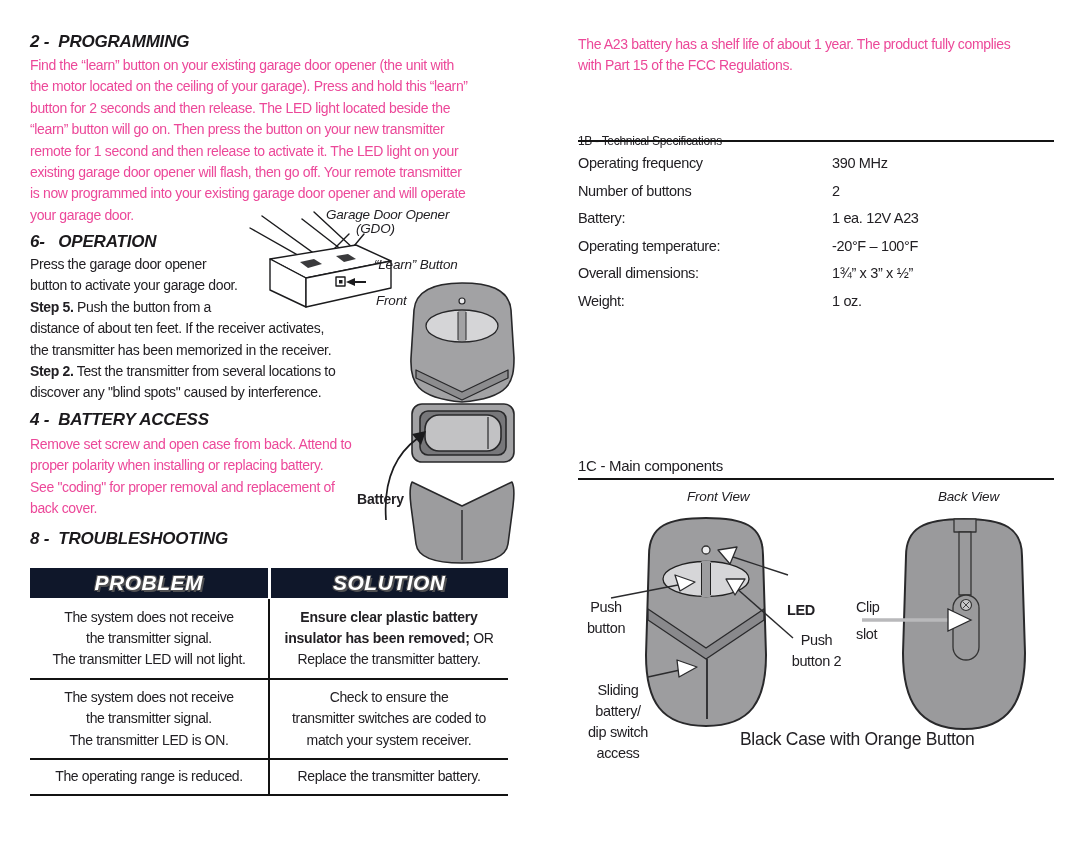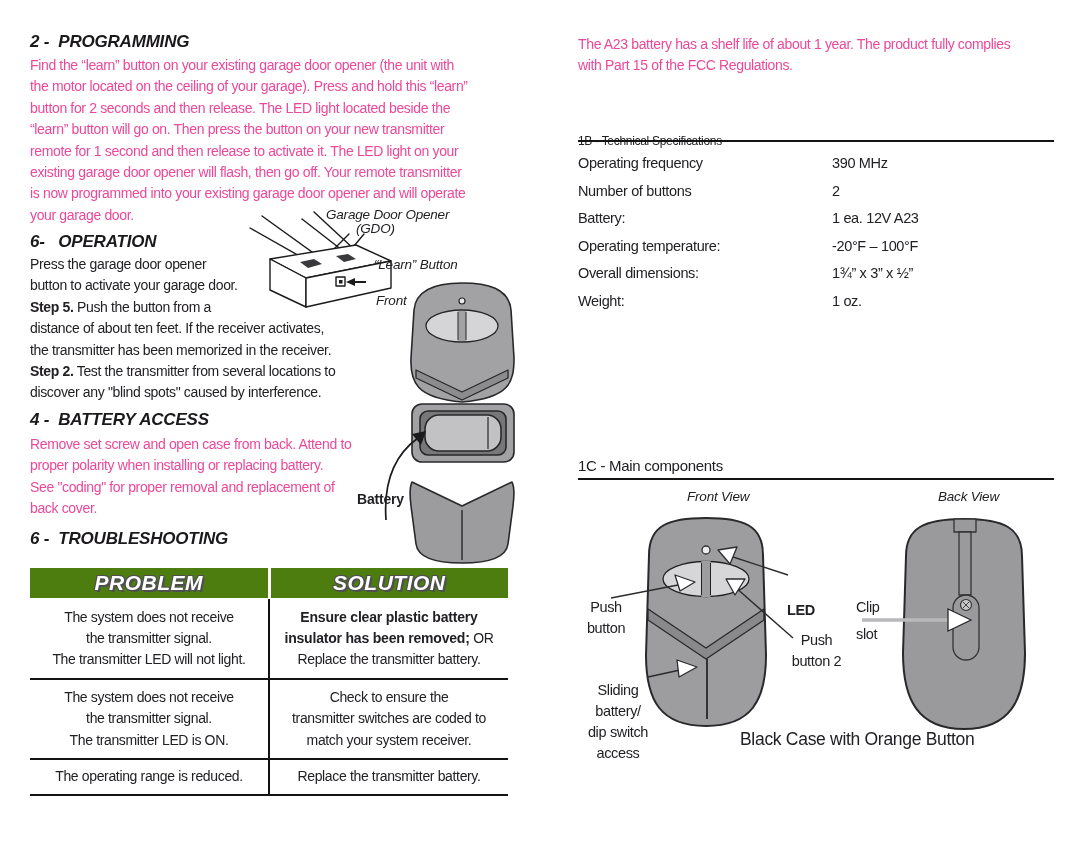--- a/index.html
+++ b/index.html
@@ -22,21 +22,21 @@
   .ital{font-style:italic; font-size:13.5px; letter-spacing:-0.2px; white-space:pre;}
   .boldlbl{font-weight:700; font-size:14px; letter-spacing:-0.2px;}
   .complbl{font-size:14.5px; line-height:21px; letter-spacing:-0.35px; white-space:pre-line;}
   .center{text-align:center;}
   .rule{height:2px; background:#141414;}
 
   
   .ts{left:30px; top:568px; width:478px; font-size:14px; letter-spacing:-0.35px;}
   .ts-head{display:flex; gap:3px; height:30px;}
   .ts-head .hcell{
-    flex:1; background:#4d7c0f; display:flex; align-items:center; justify-content:center;
+    flex:1; background:#0f172a; display:flex; align-items:center; justify-content:center;
     color:#fff; font-style:italic; font-weight:700; font-size:21px; letter-spacing:0.5px;
     text-shadow:2px 2px 0 #4f4f51,-1px -1px 0 #4f4f51,1px -1px 0 #4f4f51,-1px 1px 0 #4f4f51;
   }
   .ts-body{border-bottom:2px solid #131313; margin-top:1px;}
   .ts-row{display:flex;}
   .ts-row + .ts-row{border-top:2px solid #131313;}
   .ts-row .cell{
     width:238px; display:flex; align-items:center; justify-content:center;
   }
   .ts-row .sol{border-left:2px solid #131313;}
@@ -75,21 +75,21 @@
     <div class="op-line"><b>Step 2.</b><span> Test the transmitter from several locations to</span></div>
     <div class="op-line"><b></b><span>discover any "blind spots" caused by interference.</span></div>
   </div>
 
   <div class="abs h" style="left:30px; top:410px;">4 -  BATTERY ACCESS</div>
   <div class="abs para" style="left:30px; top:434px; width:360px;">Remove set screw and open case from back. Attend to
 proper polarity when installing or replacing battery.
 See "coding" for proper removal and replacement of
 back cover.</div>
 
-  <div class="abs h" style="left:30px; top:529px;">6 -  TROUBLESHOOTING</div>
+  <div class="abs h" style="left:30px; top:529px;">8 -  TROUBLESHOOTING</div>
 
   <div class="abs ts">
     <div class="ts-head">
       <div class="hcell">PROBLEM</div>
       <div class="hcell">SOLUTION</div>
     </div>
     <div class="ts-body">
       <div class="ts-row r1">
         <div class="cell">
           <div class="cellwrap">The system does not receive

